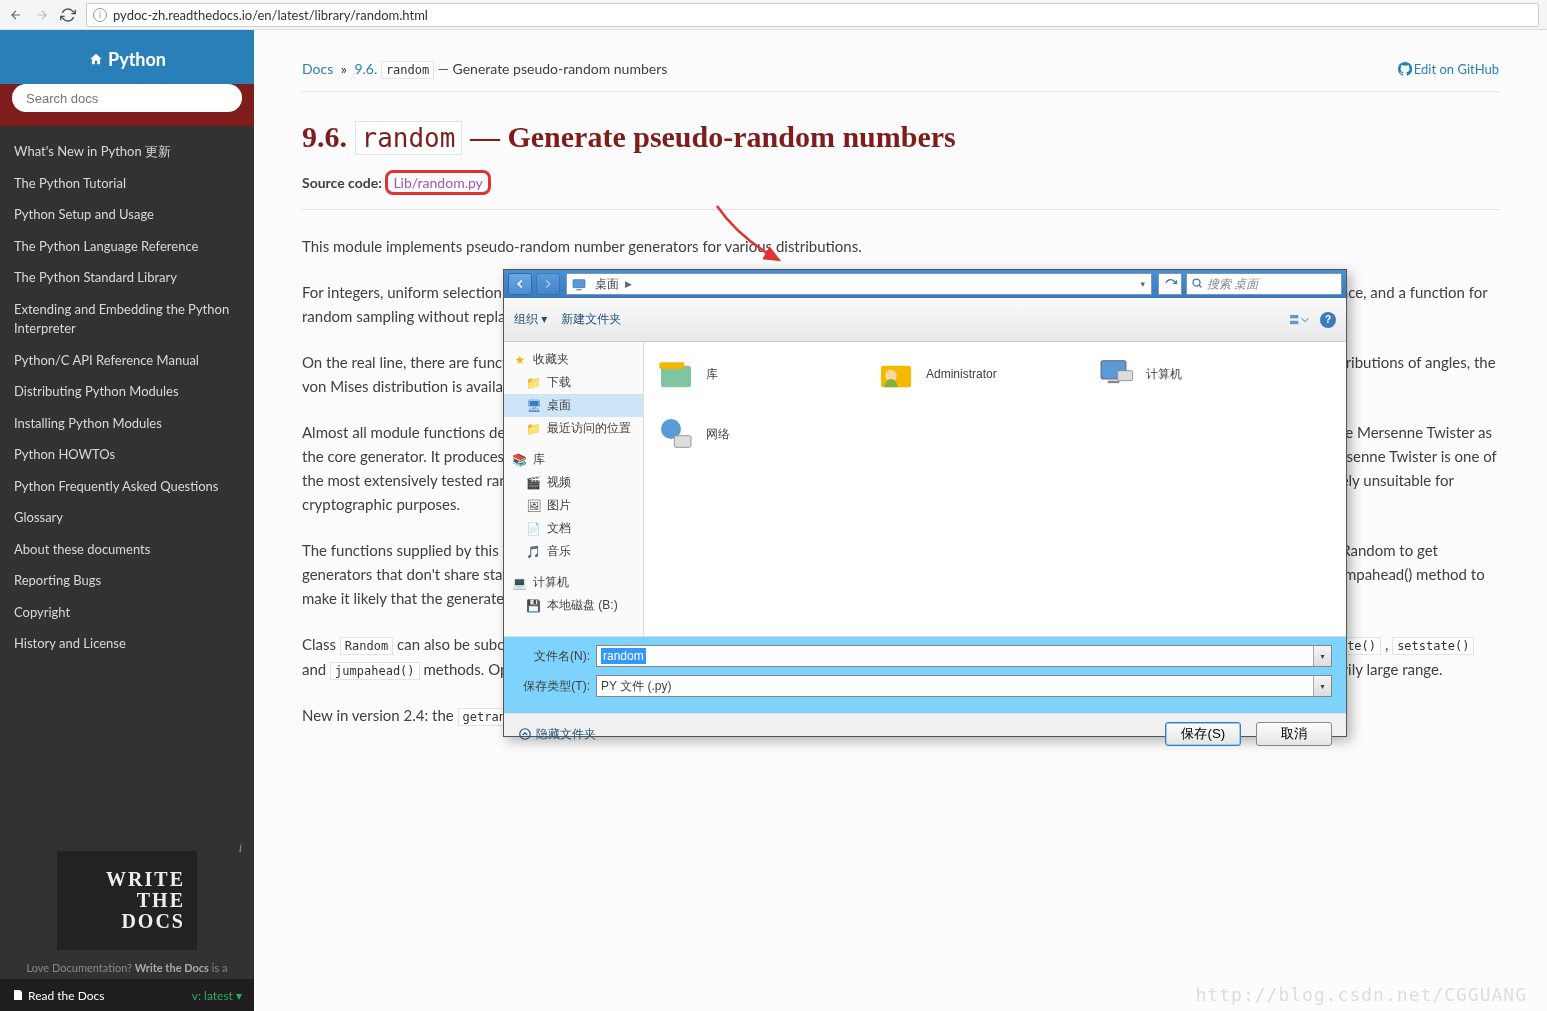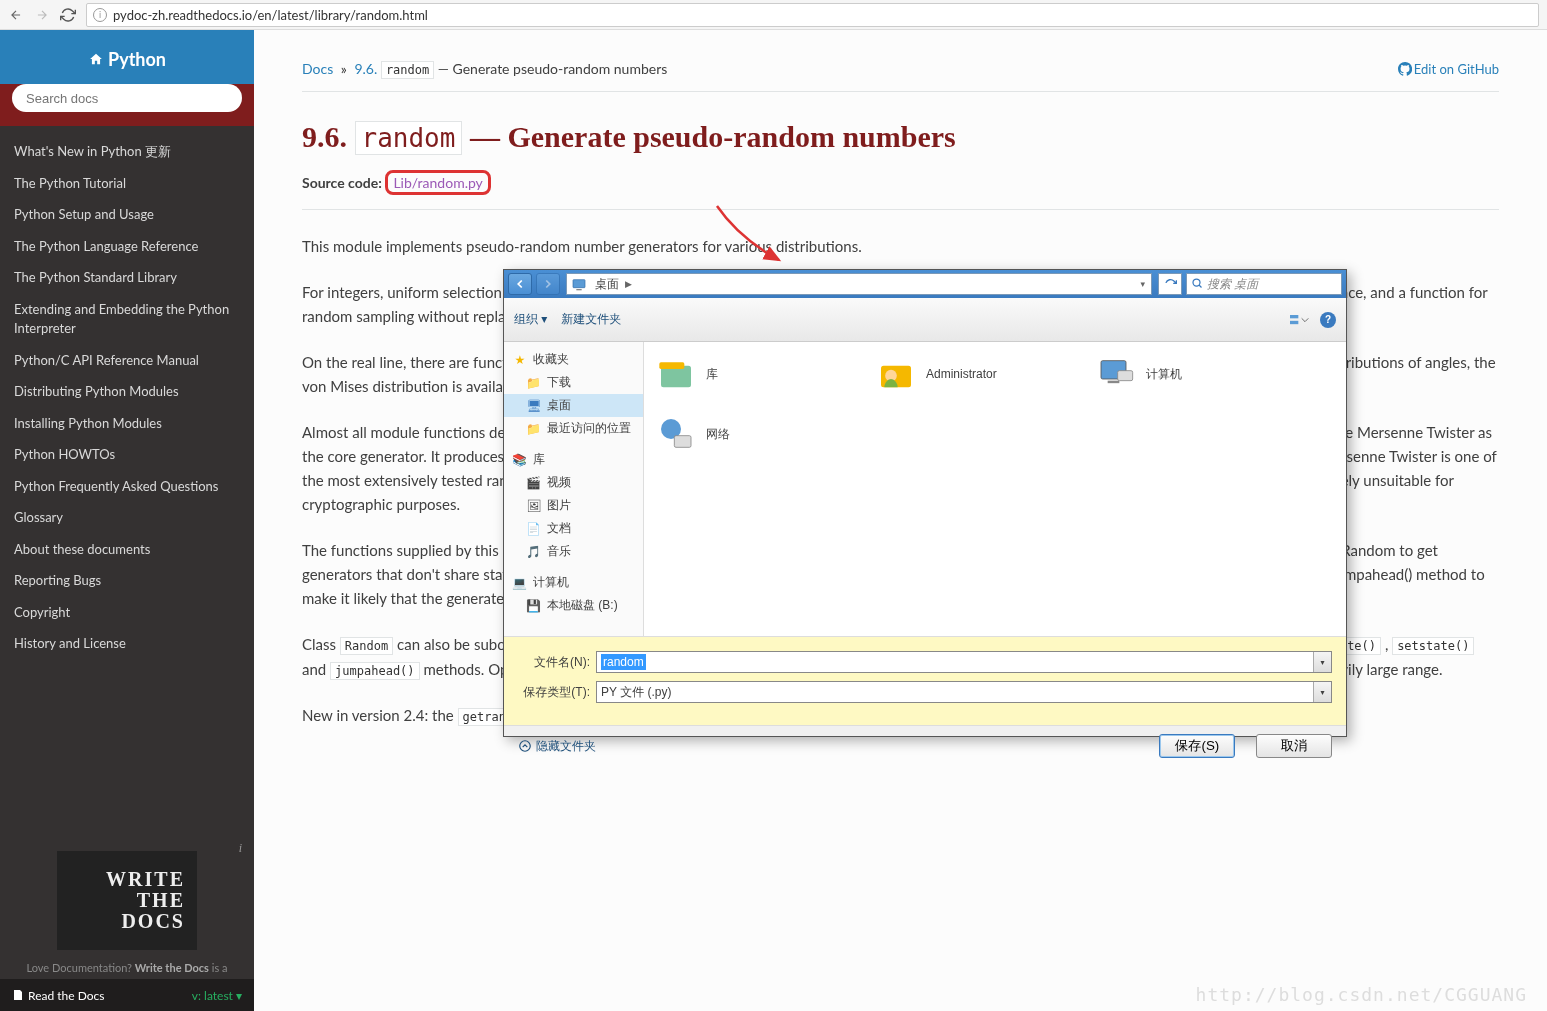--- a/index.html
+++ b/index.html
@@ -91,30 +91,30 @@
 .ticon { width: 16px; height: 14px; display: inline-flex; align-items: center; justify-content: center; }
 .star { color: #f5b800; }
 .folder-i { color: #f5b800; }
 .desk-i { color: #3a7abf; }
 .lib-i { color: #5a9; }
 
 .files { flex: 1; background: #fff; padding: 12px; display: flex; flex-wrap: wrap; align-content: flex-start; gap: 20px 40px; }
 .file-item { display: flex; align-items: center; gap: 10px; width: 180px; cursor: pointer; }
 .big-icon { width: 40px; height: 40px; display: flex; align-items: center; justify-content: center; }
 
-.dlg-fields { padding: 14px 14px; background: #fef9c3; border-top: 1px solid #ddd; }
+.dlg-fields { padding: 8px 14px; background: #7dd3fc; border-top: 1px solid #ddd; }
 .field-row { display: flex; align-items: center; margin-bottom: 8px; }
 .field-row label { width: 72px; text-align: right; margin-right: 6px; }
 .field-row .combo { flex: 1; height: 22px; background: #fff; border: 1px solid #888; display: flex; align-items: center; padding: 0 4px; position: relative; }
 .combo .dd-btn { position: absolute; right: 0; top: 0; bottom: 0; width: 18px; background: linear-gradient(#f5f5f5,#ddd); border-left: 1px solid #aaa; display: flex; align-items: center; justify-content: center; font-size: 8px; }
 .fn-val { background: #3399ff; color: #fff; padding: 1px 2px; }
 
 .dlg-footer { display: flex; align-items: center; padding: 8px 14px; border-top: 1px solid #ddd; }
 .hide-folders { display: flex; align-items: center; gap: 4px; color: #1e4f7a; cursor: pointer; }
-.dlg-buttons { margin-left: auto; display: flex; gap: 21px; }
+.dlg-buttons { margin-left: auto; display: flex; gap: 15px; }
 .win-btn { width: 76px; height: 24px; background: linear-gradient(#fdfdfd,#e4e4e4); border: 1px solid #888; border-radius: 3px; cursor: pointer; }
 .win-btn.primary { border: 1px solid #3a7abf; box-shadow: 0 0 0 1px #9ac7ed inset; }
 
 .watermark { position: absolute; right: 20px; bottom: 6px; font-family: Consolas, monospace; font-size: 18px; color: #ddd; letter-spacing: 1px; }
 </style>
 </head>
 <body>
 
 <div class="browser-bar">
   <div class="nav-arrow">

